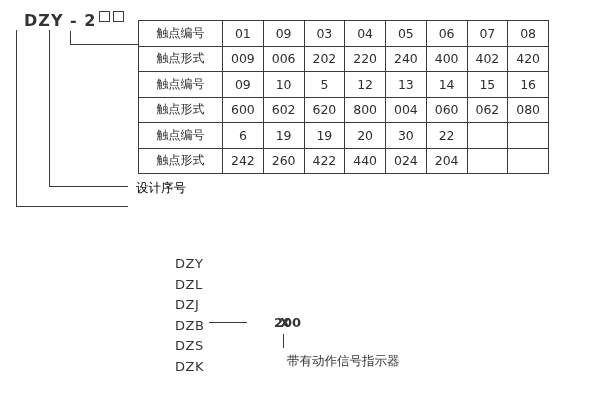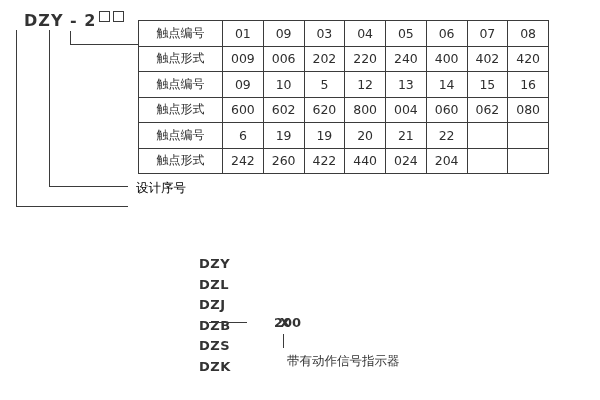--- a/index.html
+++ b/index.html
@@ -42,21 +42,21 @@
   }
   .contact-table td.hdr{font-size:12px;}
   
   .callout{
     position:absolute;font-size:12.5px;color:#000000;white-space:nowrap;
   }
   
   .series-list{position:absolute;left:175px;top:254px;}
   .series-item{
     height:20.5px;line-height:20.5px;
-    font-size:13px;font-weight:700;letter-spacing:0.5px;color:#333;margin-left:24px;
+    font-size:13px;font-weight:400;letter-spacing:0.5px;color:#333;
   }
   .dzb-suffix{
     position:absolute;font-size:13px;font-weight:600;color:#333;white-space:nowrap;
   }
   .note{
     position:absolute;left:267px;top:353px;
     font-size:12.5px;color:#333;white-space:nowrap;margin-left:20px;
   }
 </style>
 </head>
@@ -135,21 +135,21 @@
           <td>060</td>
           <td>062</td>
           <td>080</td>
         </tr>
         <tr>
           <td class="hdr">触点编号</td>
           <td>6</td>
           <td>19</td>
           <td>19</td>
           <td>20</td>
-          <td>21</td>
+          <td>30</td>
           <td>22</td>
           <td></td>
           <td></td>
         </tr>
         <tr>
           <td class="hdr">触点形式</td>
           <td>242</td>
           <td>260</td>
           <td>422</td>
           <td>440</td>

